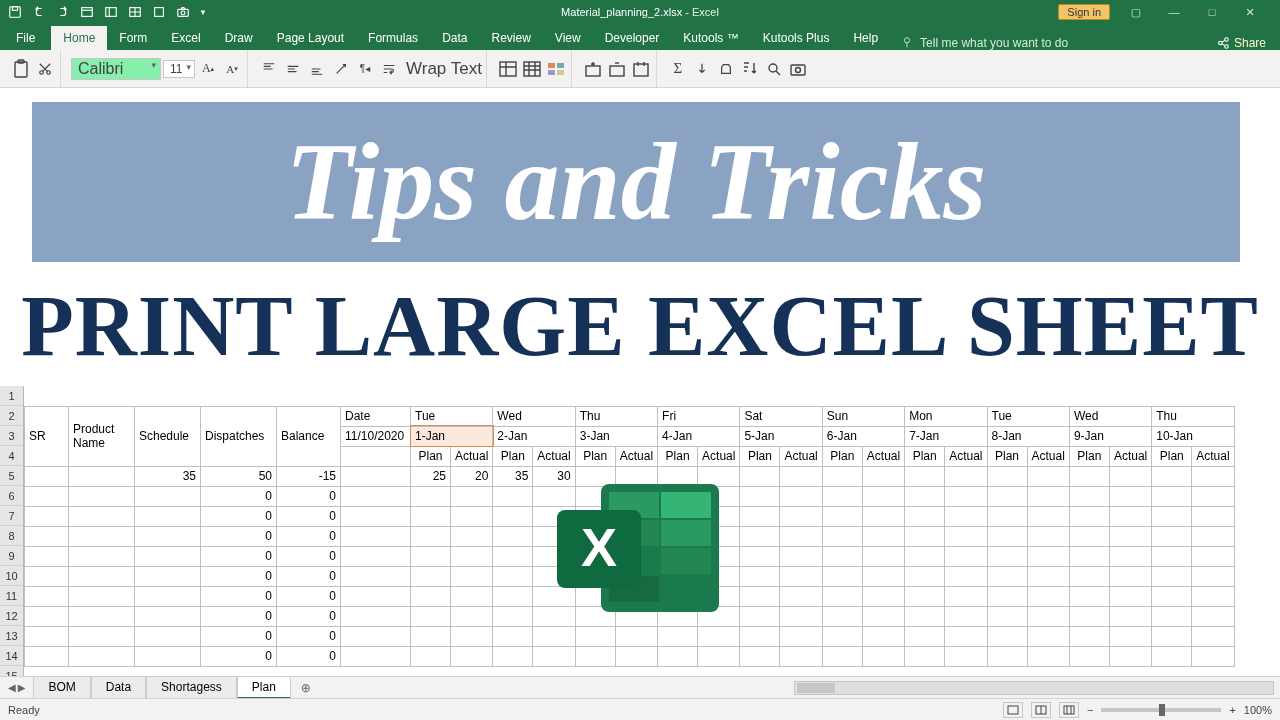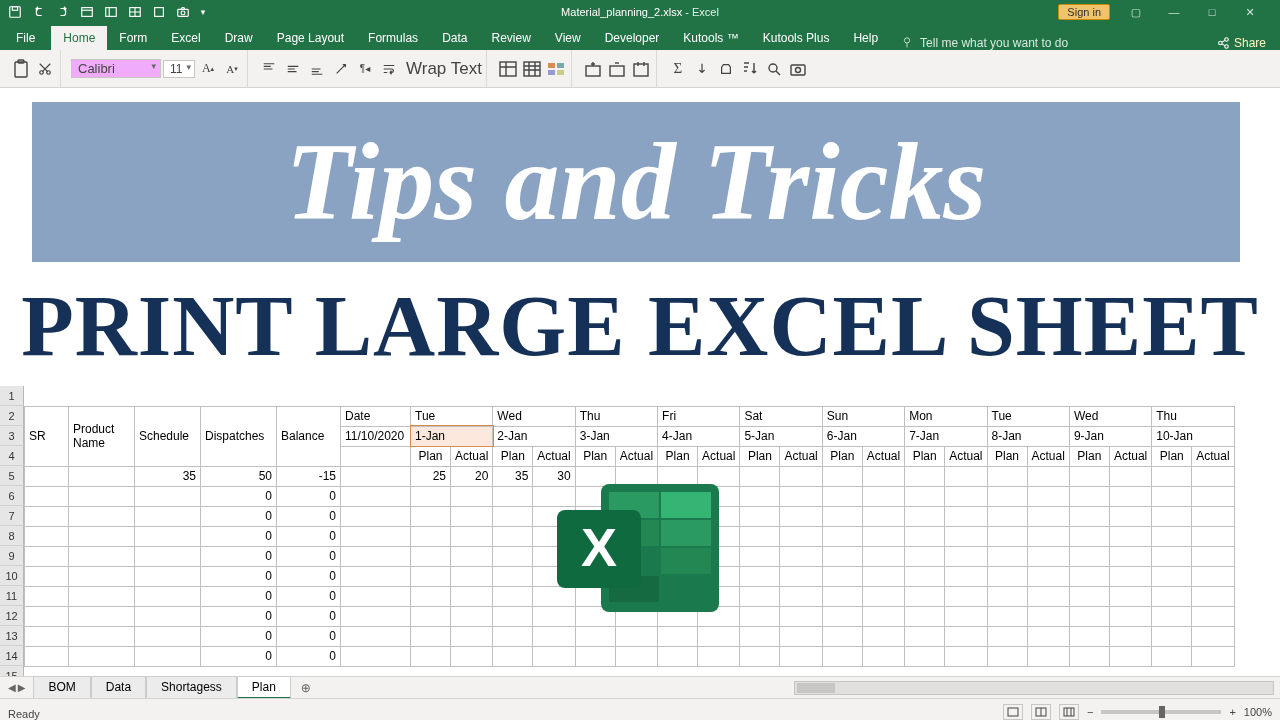--- a/index.html
+++ b/index.html
@@ -24,21 +24,21 @@
   .tabs .spacer { flex: 1; }
   .tabs .tell { display: flex; align-items: center; gap: 6px; color: #d6e9de; padding: 0 10px; font-size: 12px; }
   .tabs .share { display: flex; align-items: center; gap: 4px; padding: 0 14px; color: #fef9c3; }
 
   
   .ribbon { height: 38px; background: #f3f2f1; border-bottom: 1px solid #d4d4d4; display: flex; align-items: center; padding: 0 6px; gap: 6px; font-size: 12px; color: #444; }
   .rgroup { display: flex; align-items: center; gap: 2px; padding: 0 4px; border-right: 1px solid #d9d9d9; height: 100%; }
   .rgroup:last-child { border-right: none; }
   .rbtn { width: 22px; height: 24px; display: flex; align-items: center; justify-content: center; border-radius: 2px; cursor: pointer; }
   .rbtn svg { stroke: #444; fill: none; stroke-width: 1.4; }
-  .fontbox { border: 1px solid #c8c6c4; background: #f0abfc; padding: 1px 18px 1px 6px; font-size: 13px; min-width: 90px; position: relative; }
+  .fontbox { border: 1px solid #c8c6c4; background: #86efac; padding: 1px 18px 1px 6px; font-size: 16px; min-width: 90px; position: relative; }
   .fontbox::after { content: "▾"; position: absolute; right: 4px; top: 1px; font-size: 9px; color: #666; }
   .sizebox { border: 1px solid #c8c6c4; background: #fff; padding: 1px 14px 1px 6px; font-size: 12px; width: 32px; position: relative; }
   .sizebox::after { content: "▾"; position: absolute; right: 3px; top: 1px; font-size: 9px; color: #666; }
   .numfmt { border: 1px solid #c8c6c4; background: #fff; padding: 1px 20px 1px 8px; font-size: 12px; width: 110px; position: relative; }
   .numfmt::after { content: "▾"; position: absolute; right: 4px; top: 2px; font-size: 9px; color: #666; }
   .wrap-txt { font-size: 17px; padding-left: 4px; }
 
   
   .banner-blue {
     position: absolute; left: 32px; top: 102px; width: 1208px; height: 160px;
@@ -77,21 +77,21 @@
   .sheettabs { position: absolute; left: 0; right: 0; bottom: 22px; height: 22px; background: #f3f2f1; border-top: 1px solid #d4d4d4; display: flex; align-items: center; font-size: 12px; }
   .sheettabs .nav { display: flex; gap: 2px; padding: 0 8px; color: #666; }
   .sheettabs .nav span { cursor: pointer; font-size: 10px; }
   .sheettabs .stab { padding: 3px 14px; border: 1px solid #ccc; border-bottom: none; background: #ececec; cursor: pointer; margin-top: -1px; }
   .sheettabs .stab.active { background: #fff; border-bottom: 2px solid #217346; }
   .sheettabs .addtab { padding: 0 10px; color: #666; cursor: pointer; }
   .sheettabs .hscroll { margin-left: auto; width: 480px; height: 14px; background: #e1dfdd; border: 1px solid #c8c6c4; position: relative; margin-right: 6px; }
   .sheettabs .hscroll .thumb { position: absolute; left: 2px; top: 1px; width: 38px; height: 10px; background: #c8c6c4; }
 
   
-  .status { position: absolute; left: 0; right: 0; bottom: 0; height: 22px; background: #f3f2f1; border-top: 1px solid #d4d4d4; display: flex; align-items: flex-end; font-size: 11px; color: #444; padding: 0 8px; }
+  .status { position: absolute; left: 0; right: 0; bottom: 0; height: 22px; background: #f3f2f1; border-top: 1px solid #d4d4d4; display: flex; align-items: center; font-size: 11px; color: #444; padding: 0 8px; }
   .status .right { margin-left: auto; display: flex; align-items: center; gap: 8px; }
   .status .viewbtn { width: 20px; height: 16px; border: 1px solid #c8c6c4; display: flex; align-items: center; justify-content: center; }
   .status .zoomtrack { width: 120px; height: 4px; background: #c8c6c4; position: relative; }
   .status .zoomtrack .handle { position: absolute; left: 58px; top: -4px; width: 6px; height: 12px; background: #666; }
 </style>
 </head>
 <body>
 
 <div class="titlebar">
   <div class="qat">

